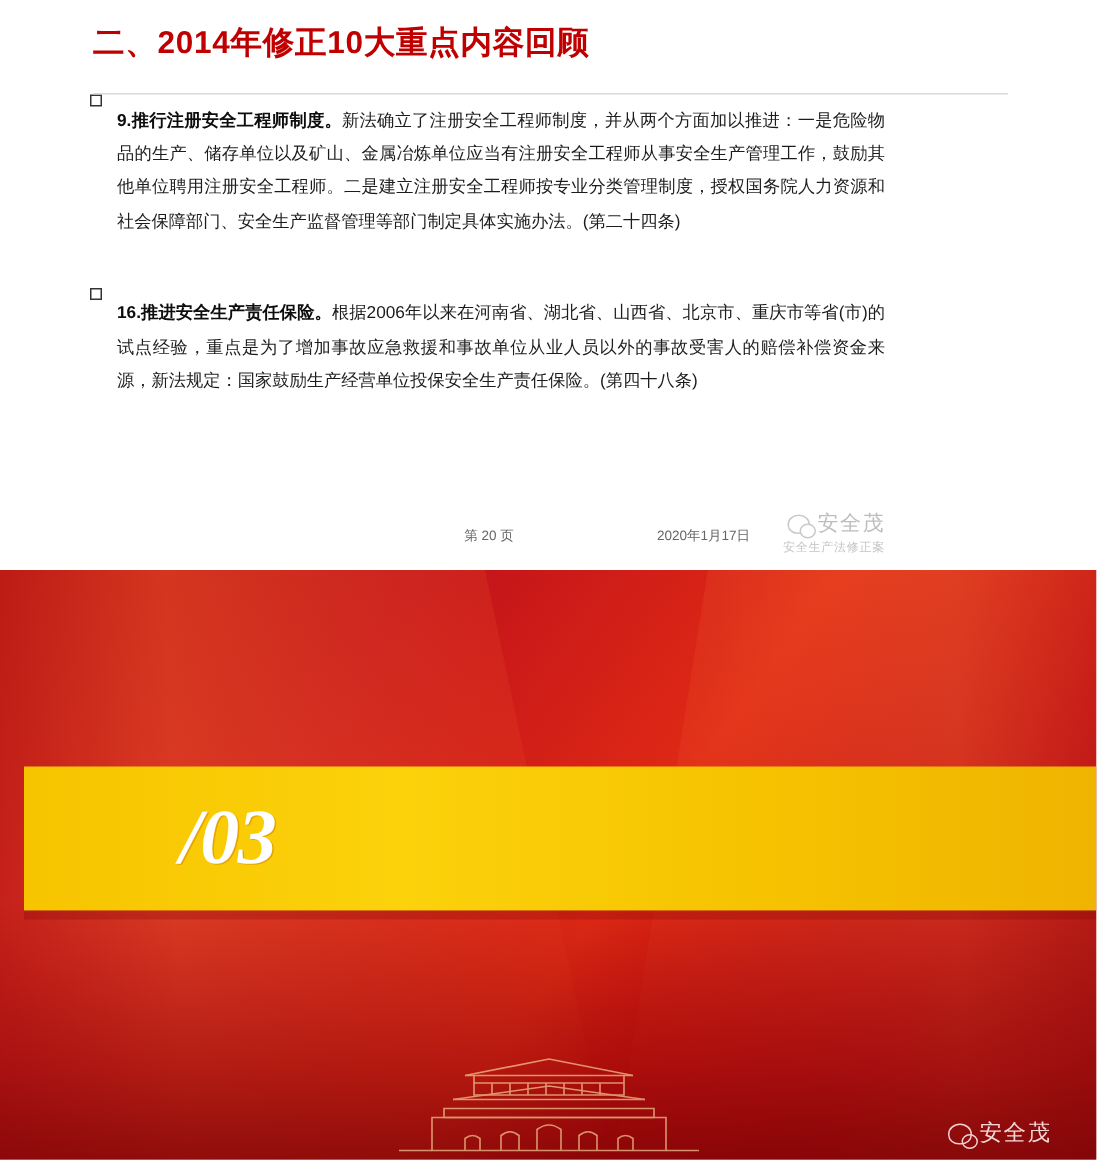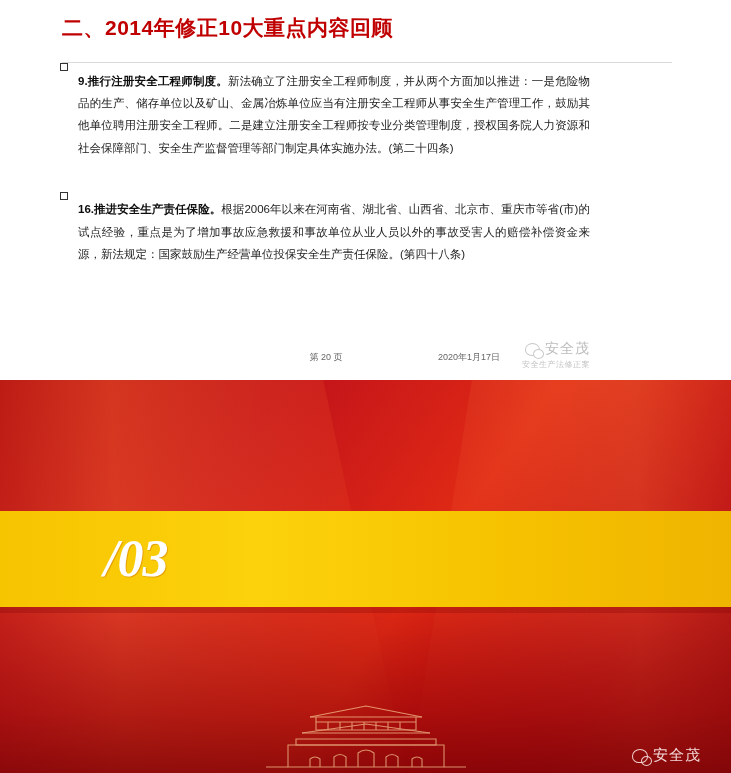--- a/index.html
+++ b/index.html
@@ -163,21 +163,21 @@
   }
   .red-dark-bottom {
     position: absolute;
     left: 0; right: 0; bottom: 0;
     height: 46%;
     background: linear-gradient(180deg, rgba(150,0,8,0.0) 0%, rgba(140,0,6,0.55) 60%, rgba(120,0,5,0.85) 100%);
   }
 
   .gold-band {
     position: absolute;
-    left: 0;
+    left: 16px;
     right: 0;
     top: 131px;
     height: 96px;
     background: linear-gradient(90deg, #f7c400 0%, #fbd20b 35%, #f6c200 70%, #efb400 100%);
     display: flex;
     align-items: center;
     box-sizing: border-box;
     padding-left: 104px;
   }
   .gold-band::after {

